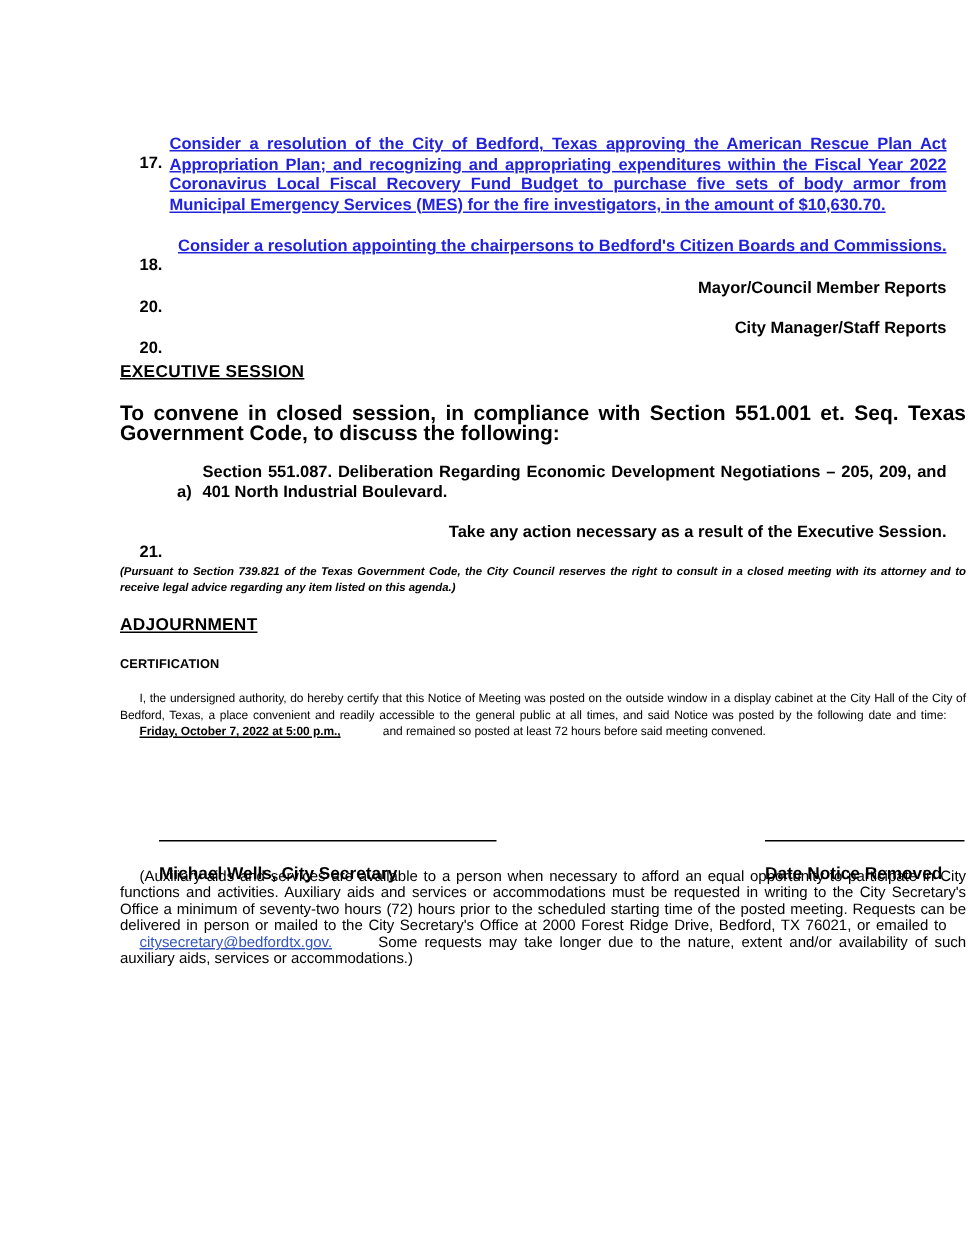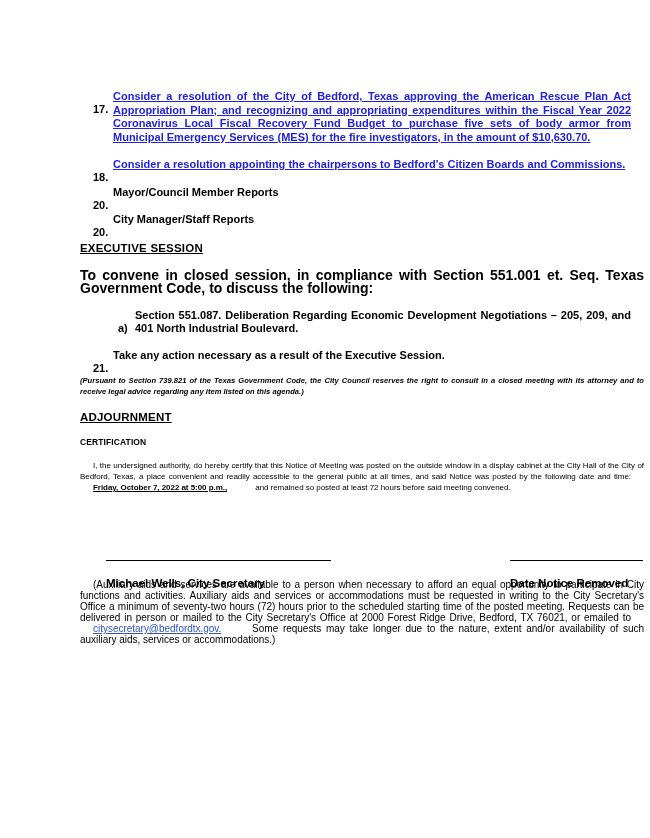--- a/index.html
+++ b/index.html
@@ -22,21 +22,21 @@
     font-weight: bold;
     font-size: 11px;
     line-height: 13.5px;
     margin-bottom: 14px;
   }
   .agenda-item .num {
     position: absolute; left: 0; top: 0;
     color: #000;
     text-decoration: none;
   }
-  .item-text { display: block; }
+  .item-text { display: block; text-align: right; }
   .justify { text-align: justify; }
   .link-text {
     color: var(--link-blue, #2222DB);
     text-decoration: underline;
     cursor: pointer;
   }
   .section-heading {
     font-weight: bold;
     font-size: 11.5px;
     line-height: 14px;

